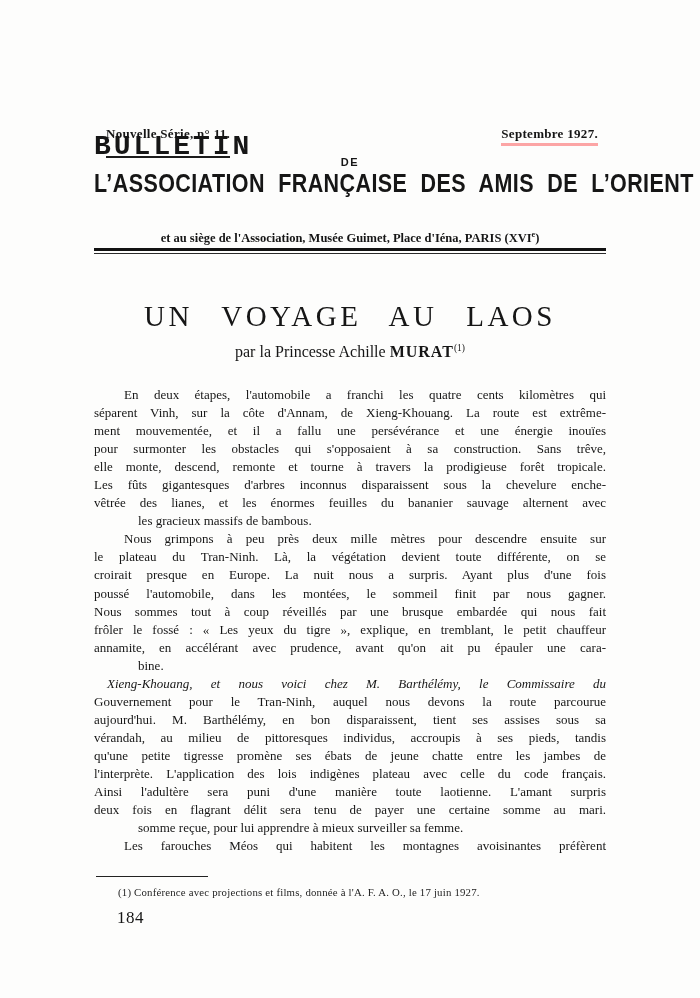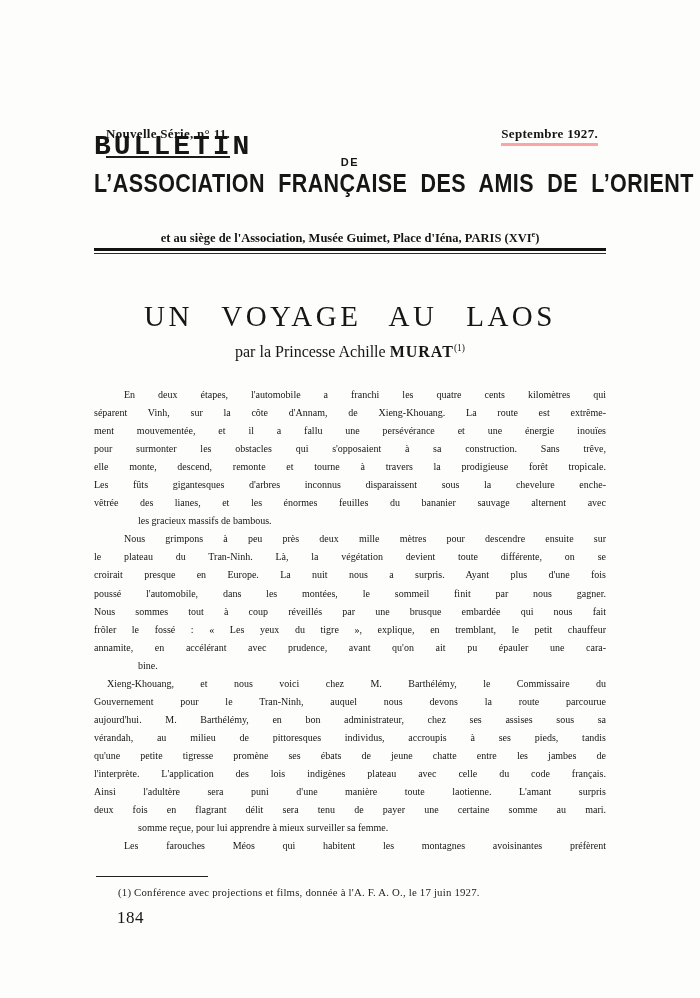--- a/index.html
+++ b/index.html
@@ -59,31 +59,31 @@
     top:301px;text-align:center;
     font-size:29px;line-height:31px;letter-spacing:3.5px;word-spacing:18px;
   }
   .byline{
     top:343px;text-align:center;font-size:16px;
   }
   .byline .name{font-weight:bold;letter-spacing:1px;}
   .byline sup{font-size:9.5px;vertical-align:6px;}
 
   
-  .body{top:386px;font-size:10px;}
+  .body{top:386px;font-size:13px;}
   .line{
     height:18.05px;line-height:18.05px;
     text-align:justify;text-align-last:justify;
     white-space:nowrap; 
     white-space:normal;
     overflow:visible;
   }
   .line.lastline{text-align-last:left;margin-left:44px;}
   .para .line.first{text-indent:30px;}
-  .para:nth-child(3) .line.first{text-indent:13px;}
+  .para:nth-child(3) .line.first{text-indent:13px;font-style:italic;}
 
   
   .fn-rule{
     position:absolute;left:96px;top:876px;width:112px;height:0;
     border-top:1.5px solid #222;
   }
   .footnote{
     top:886px;font-size:10.8px;letter-spacing:.2px;color:#242424;
     padding-left:24px;box-sizing:border-box;
   }
@@ -129,21 +129,21 @@
         <div class="line">croirait presque en Europe. La nuit nous a surpris. Ayant plus d'une fois</div>
         <div class="line">poussé l'automobile, dans les montées, le sommeil finit par nous gagner.</div>
         <div class="line">Nous sommes tout à coup réveillés par une brusque embardée qui nous fait</div>
         <div class="line">frôler le fossé : « Les yeux du tigre », explique, en tremblant, le petit chauffeur</div>
         <div class="line">annamite, en accélérant avec prudence, avant qu'on ait pu épauler une cara-</div>
         <div class="line lastline">bine.</div>
       </div>
       <div class="para">
         <div class="line first">Xieng-Khouang, et nous voici chez M. Barthélémy, le Commissaire du</div>
         <div class="line">Gouvernement pour le Tran-Ninh, auquel nous devons la route parcourue</div>
-        <div class="line">aujourd'hui. M. Barthélémy, en bon administrateur, chez ses assises sous sa</div>
+        <div class="line">aujourd'hui. M. Barthélémy, en bon disparaissent, tient ses assises sous sa</div>
         <div class="line">vérandah, au milieu de pittoresques individus, accroupis à ses pieds, tandis</div>
         <div class="line">qu'une petite tigresse promène ses ébats de jeune chatte entre les jambes de</div>
         <div class="line">l'interprète. L'application des lois indigènes plateau avec celle du code français.</div>
         <div class="line">Ainsi l'adultère sera puni d'une manière toute laotienne. L'amant surpris</div>
         <div class="line">deux fois en flagrant délit sera tenu de payer une certaine somme au mari.</div>
         <div class="line lastline">somme reçue, pour lui apprendre à mieux surveiller sa femme.</div>
       </div>
       <div class="para">
         <div class="line first">Les farouches Méos qui habitent les montagnes avoisinantes préfèrent</div>
       </div>

